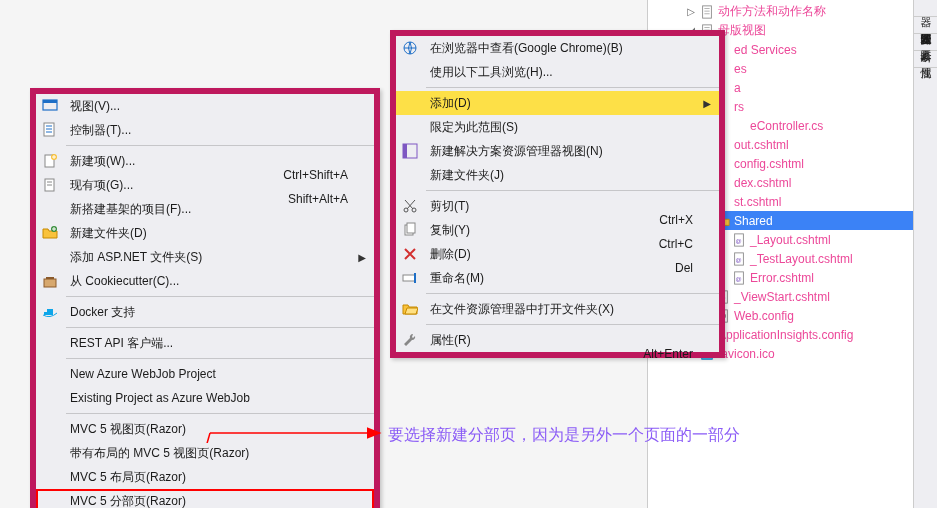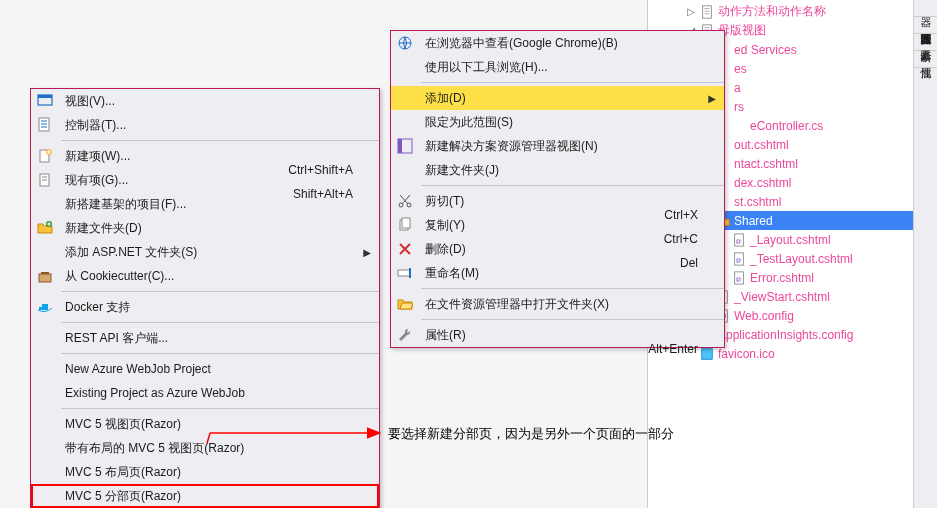--- a/index.html
+++ b/index.html
@@ -1,18 +1,18 @@
 <!DOCTYPE html>
 <html><head>
 <meta charset="utf-8">
 <style>
 * { margin: 0; padding: 0; box-sizing: border-box; }
 body { font-family: "Microsoft YaHei", "Segoe UI", sans-serif; font-size: 12px; background: #f5f5f5; width: 937px; height: 508px; overflow: hidden; position: relative; }
 
-.context-menu { position: absolute; background: #eeeef2; border: 1px solid #be185d; box-shadow: 2px 2px 4px rgba(0,0,0,0.2); }
+.context-menu { position: absolute; background: #eeeef2; border: 6px solid #be185d; box-shadow: 2px 2px 4px rgba(0,0,0,0.2); }
 .menu1 { left: 30px; top: 88px; width: 350px; }
 .menu2 { left: 390px; top: 30px; width: 335px; }
 
 .menu-item { display: flex; align-items: center; height: 24px; padding: 0 6px 0 0; cursor: default; position: relative; }
 .menu-item.highlighted { background: #fde047; }
 .menu-item.red-box { outline: 2px solid #ff0000; outline-offset: -2px; }
 .menu-item.disabled .menu-label, .menu-item.disabled .menu-shortcut { color: #9d9d9d; }
 
 .menu-icon-col { width: 28px; display: flex; align-items: center; justify-content: center; flex-shrink: 0; }
 .menu-icon-col svg { width: 16px; height: 16px; }
@@ -28,21 +28,21 @@
 .tree-row.selected .tree-label { color: #fff; }
 .tree-expander { width: 14px; font-size: 10px; color: #666; text-align: center; }
 .tree-row.selected .tree-expander { color: #fff; }
 .tree-icon { width: 18px; display: flex; align-items: center; justify-content: center; }
 .tree-icon svg { width: 14px; height: 14px; }
 .tree-label { color: #ec4899; padding-left: 2px; white-space: nowrap; }
 .indent-2 { padding-left: 36px; }
 .indent-3 { padding-left: 52px; }
 .indent-4 { padding-left: 68px; }
 
-.annotation { position: absolute; color: #000000; font-size: 13px; pointer-events: none; }
+.annotation { position: absolute; color: #8b5cf6; font-size: 16px; pointer-events: none; }
 .arrow-svg { position: absolute; pointer-events: none; }
 
 .side-tabs { position: absolute; right: 0; top: 0; width: 24px; height: 508px; background: #eeeef2; border-left: 1px solid #ccc; display: flex; flex-direction: column; }
 .side-tab { writing-mode: vertical-rl; padding: 8px 4px; font-size: 11px; color: #1b1b1b; border-bottom: 1px solid #ccc; cursor: default; }
 </style>
 </head>
 <body>
 
 <div class="solution-explorer">
   <div class="tree" id="tree">
@@ -92,21 +92,21 @@
         <span class="tree-label">eController.cs</span>
       </div>
       <div class="tree-row indent-3">
         <span class="tree-expander"></span>
         <span class="tree-icon"></span>
         <span class="tree-label">out.cshtml</span>
       </div>
       <div class="tree-row indent-3">
         <span class="tree-expander"></span>
         <span class="tree-icon"></span>
-        <span class="tree-label">ntact.cshtml</span>
+        <span class="tree-label">config.cshtml</span>
       </div>
       <div class="tree-row indent-3">
         <span class="tree-expander"></span>
         <span class="tree-icon"></span>
         <span class="tree-label">dex.cshtml</span>
       </div>
       <div class="tree-row indent-3">
         <span class="tree-expander"></span>
         <span class="tree-icon"></span>
         <span class="tree-label">st.cshtml</span>

